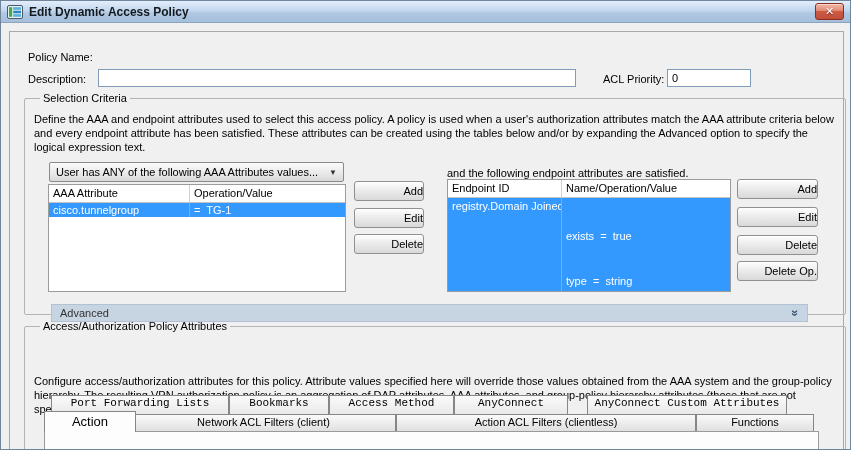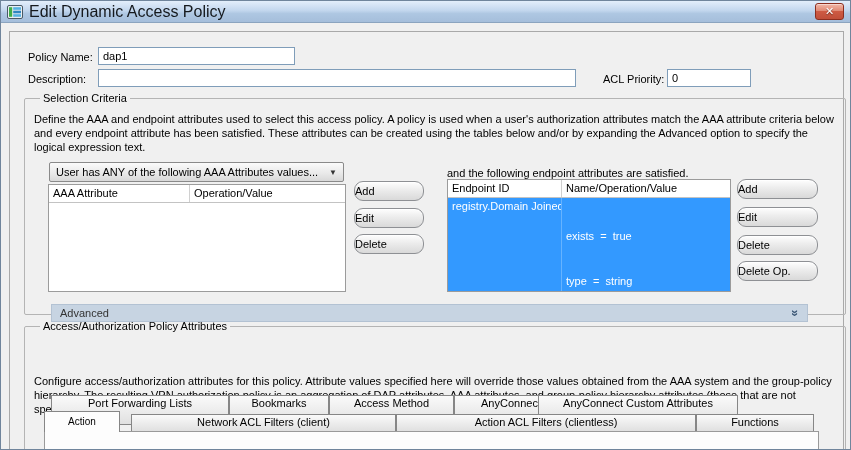--- a/index.html
+++ b/index.html
@@ -15,21 +15,21 @@
     border: 1px solid #70859c; overflow: hidden; background: #f0f0f0;
   }
   
   .titlebar {
     position: absolute; left:0; top:0; width:100%; height:22px;
     background: linear-gradient(180deg,#e3eefb 0%, #c3d7ee 45%, #aec7e2 60%, #a5bedb 100%);
     border-bottom: 1px solid #8ba4bf;
     display:flex; align-items:center; padding-left:6px;
   }
   .app-icon { width:16px; height:14px; display:inline-block; margin-right:6px; }
-  .title-text { font-weight: normal; font-size: 16px; color:#15191d; }
+  .title-text { font-weight: bold; font-size: 12px; color:#15191d; }
   .close-btn {
     position:absolute; top:2px; right:6px; width:29px; height:17px;
     border:1px solid #8c2e1f; border-radius:3px;
     background: linear-gradient(180deg,#f2b7a7 0%, #e08a75 45%, #cd5a43 50%, #c04f39 100%);
     color:#fff; font-weight:bold; font-size:11px; line-height:14px;
     text-align:center; cursor:pointer; text-shadow: 0 1px 1px rgba(0,0,0,.45);
     box-shadow: inset 0 1px 0 rgba(255,255,255,.45);
   }
   
   .dialog-body { position:absolute; left:0; top:22px; width:851px; height:428px; background:#f0f0f0; overflow:hidden;padding-left:12px; }
@@ -78,23 +78,23 @@
   .trow.selected { background:#3399ff; color:#fff; }
   .td { padding:1px 4px; white-space:pre; overflow:hidden; }
   .col-sep { border-right:1px solid #d0d0d0; }
   .trow.selected .col-sep { border-right:1px solid #66b3ff; }
   #aaa-table .c1 { width:141px; } #aaa-table .c2 { flex:1; }
   #ep-table .c1 { width:114px; } #ep-table .c2 { flex:1; }
   .multiline { line-height:15px; }
   
   .btn {
     position:absolute; width:70px; height:20px;
-    border:1px solid #8e9094; border-radius:9px;
+    border:1px solid #8e9094; border-radius:3px;
     background: linear-gradient(180deg,#fefefe,#ececec 45%,#d9d9d9);
-    font-family:"Liberation Sans",sans-serif; font-size:11px; text-align:left; cursor:pointer;
+    font-family:"Liberation Sans",sans-serif; font-size:11px; text-align:right; cursor:pointer;
     box-shadow: inset 0 1px 0 #fff;
   }
   #aaa-add { left:329px; top:77px; } #aaa-edit { left:329px; top:104px; } #aaa-del { left:329px; top:130px; }
   #ep-add { left:712px; top:75px; width:81px; } #ep-edit { left:712px; top:103px; width:81px; }
   #ep-del { left:712px; top:131px; width:81px; } #ep-logical { left:712px; top:157px; width:81px; }
   
   .advanced-bar {
     position:absolute; left:26px; top:200px; width:757px; height:18px;
     background:#c7d4e2; border:1px solid #b3c2d3;
     display:flex; align-items:center; padding:0 8px; cursor:pointer; color:#333;
@@ -103,30 +103,30 @@
     margin-left:auto; display:inline-block; transform:rotate(90deg);
     font-size:12px; color:#3f5a78; font-weight:bold; line-height:10px;
   }
   
   .tab {
     position:absolute; height:16px; border:1px solid #868686; border-bottom:none;
     background: linear-gradient(180deg,#fafafa,#e0e0e0);
     text-align:center; font-size:11px; line-height:15px; cursor:pointer;
     white-space:nowrap; overflow:hidden;
   }
-  .tabrow1 { top:63px; height:30px; border-bottom:1px solid #868686; }
+  .tabrow1 { top:63px; height:30px; border-bottom:1px solid #868686;font-family:Liberation Mono, monospace; }
   .t1-0 { left:26px;  width:178px; } .t1-1 { left:204px; width:100px; }
   .t1-2 { left:304px; width:125px; } .t1-3 { left:429px; width:114px; }
-  .t1-4 { left:513px; width:200px; }
+  .t1-4 { left:562px; width:200px; }
   .tabrow2 { top:82px; height:17px; z-index:1; }
   .t2-1 { left:106px; width:265px; } .t2-2 { left:371px; width:300px; } .t2-3 { left:671px; width:118px; }
   .tab-active {
-    left:19px; width:76px; top:79px; height:21px; z-index:3;
+    left:19px; width:92px; top:79px; height:21px; z-index:3;
     background:#fdfdfd; border:1px solid #868686; border-bottom:none;
-    font-size:10px; line-height:19px;
+    font-size:13px; line-height:19px;
   }
   .content-pane {
     position:absolute; left:19px; top:99px; width:775px; height:62px;
     border:1px solid #9a9a9a; background:#fdfdfd; z-index:2;
   }
 </style>
 </head>
 <body>
 
 <div class="window">
@@ -144,41 +144,44 @@
     <span class="title-text">Edit Dynamic Access Policy</span>
     <div class="close-btn">
       <span>✕</span>
     </div>
   </div>
 
   <div class="dialog-body">
     <div class="main-panel">
 
       <span class="lbl" id="policy-name-label">Policy Name:</span>
-      <input class="txt" id="policy-name-input" value="dap1" style="">
       <span class="lbl" id="description-label">Description:</span>
       <input class="txt" id="description-input" value="" style="">
       <span class="lbl" id="acl-priority-label">ACL Priority:</span>
       <input class="txt" id="acl-priority-input" value="0" style="">
 
       <fieldset class="group" id="sc-group">
         <legend>Selection Criteria</legend>
 
         <div class="group-desc" id="sc-desc">Define the AAA and endpoint attributes used to select this access policy. A policy is used when a user's authorization attributes match the AAA attribute criteria below and every endpoint attribute has been satisfied. These attributes can be created using the tables below and/or by expanding the Advanced option to specify the logical expression text.</div>
 
         <div class="combo">
           <span class="combo-text">User has ANY of the following AAA Attributes values...</span>
           <span class="arrow">▼</span>
         </div>
         <span class="lbl" id="endpoint-caption">and the following endpoint attributes are satisfied.</span>
 
         <div class="dtable" id="aaa-table">
           <div class="thead">
             <div class="th c1 col-sep">AAA Attribute</div>
             <div class="th c2">Operation/Value</div>
+          </div>
+          <div class="trow selected">
+            <div class="td c1 col-sep">cisco.tunnelgroup</div>
+            <div class="td c2">=  TG-1</div>
           </div>
         </div>
 
         <button class="btn" id="aaa-add">Add</button>
         <button class="btn" id="aaa-edit">Edit</button>
         <button class="btn" id="aaa-del">Delete</button>
 
         <div class="dtable" id="ep-table">
           <div class="thead">
             <div class="th c1 col-sep">Endpoint ID</div>

